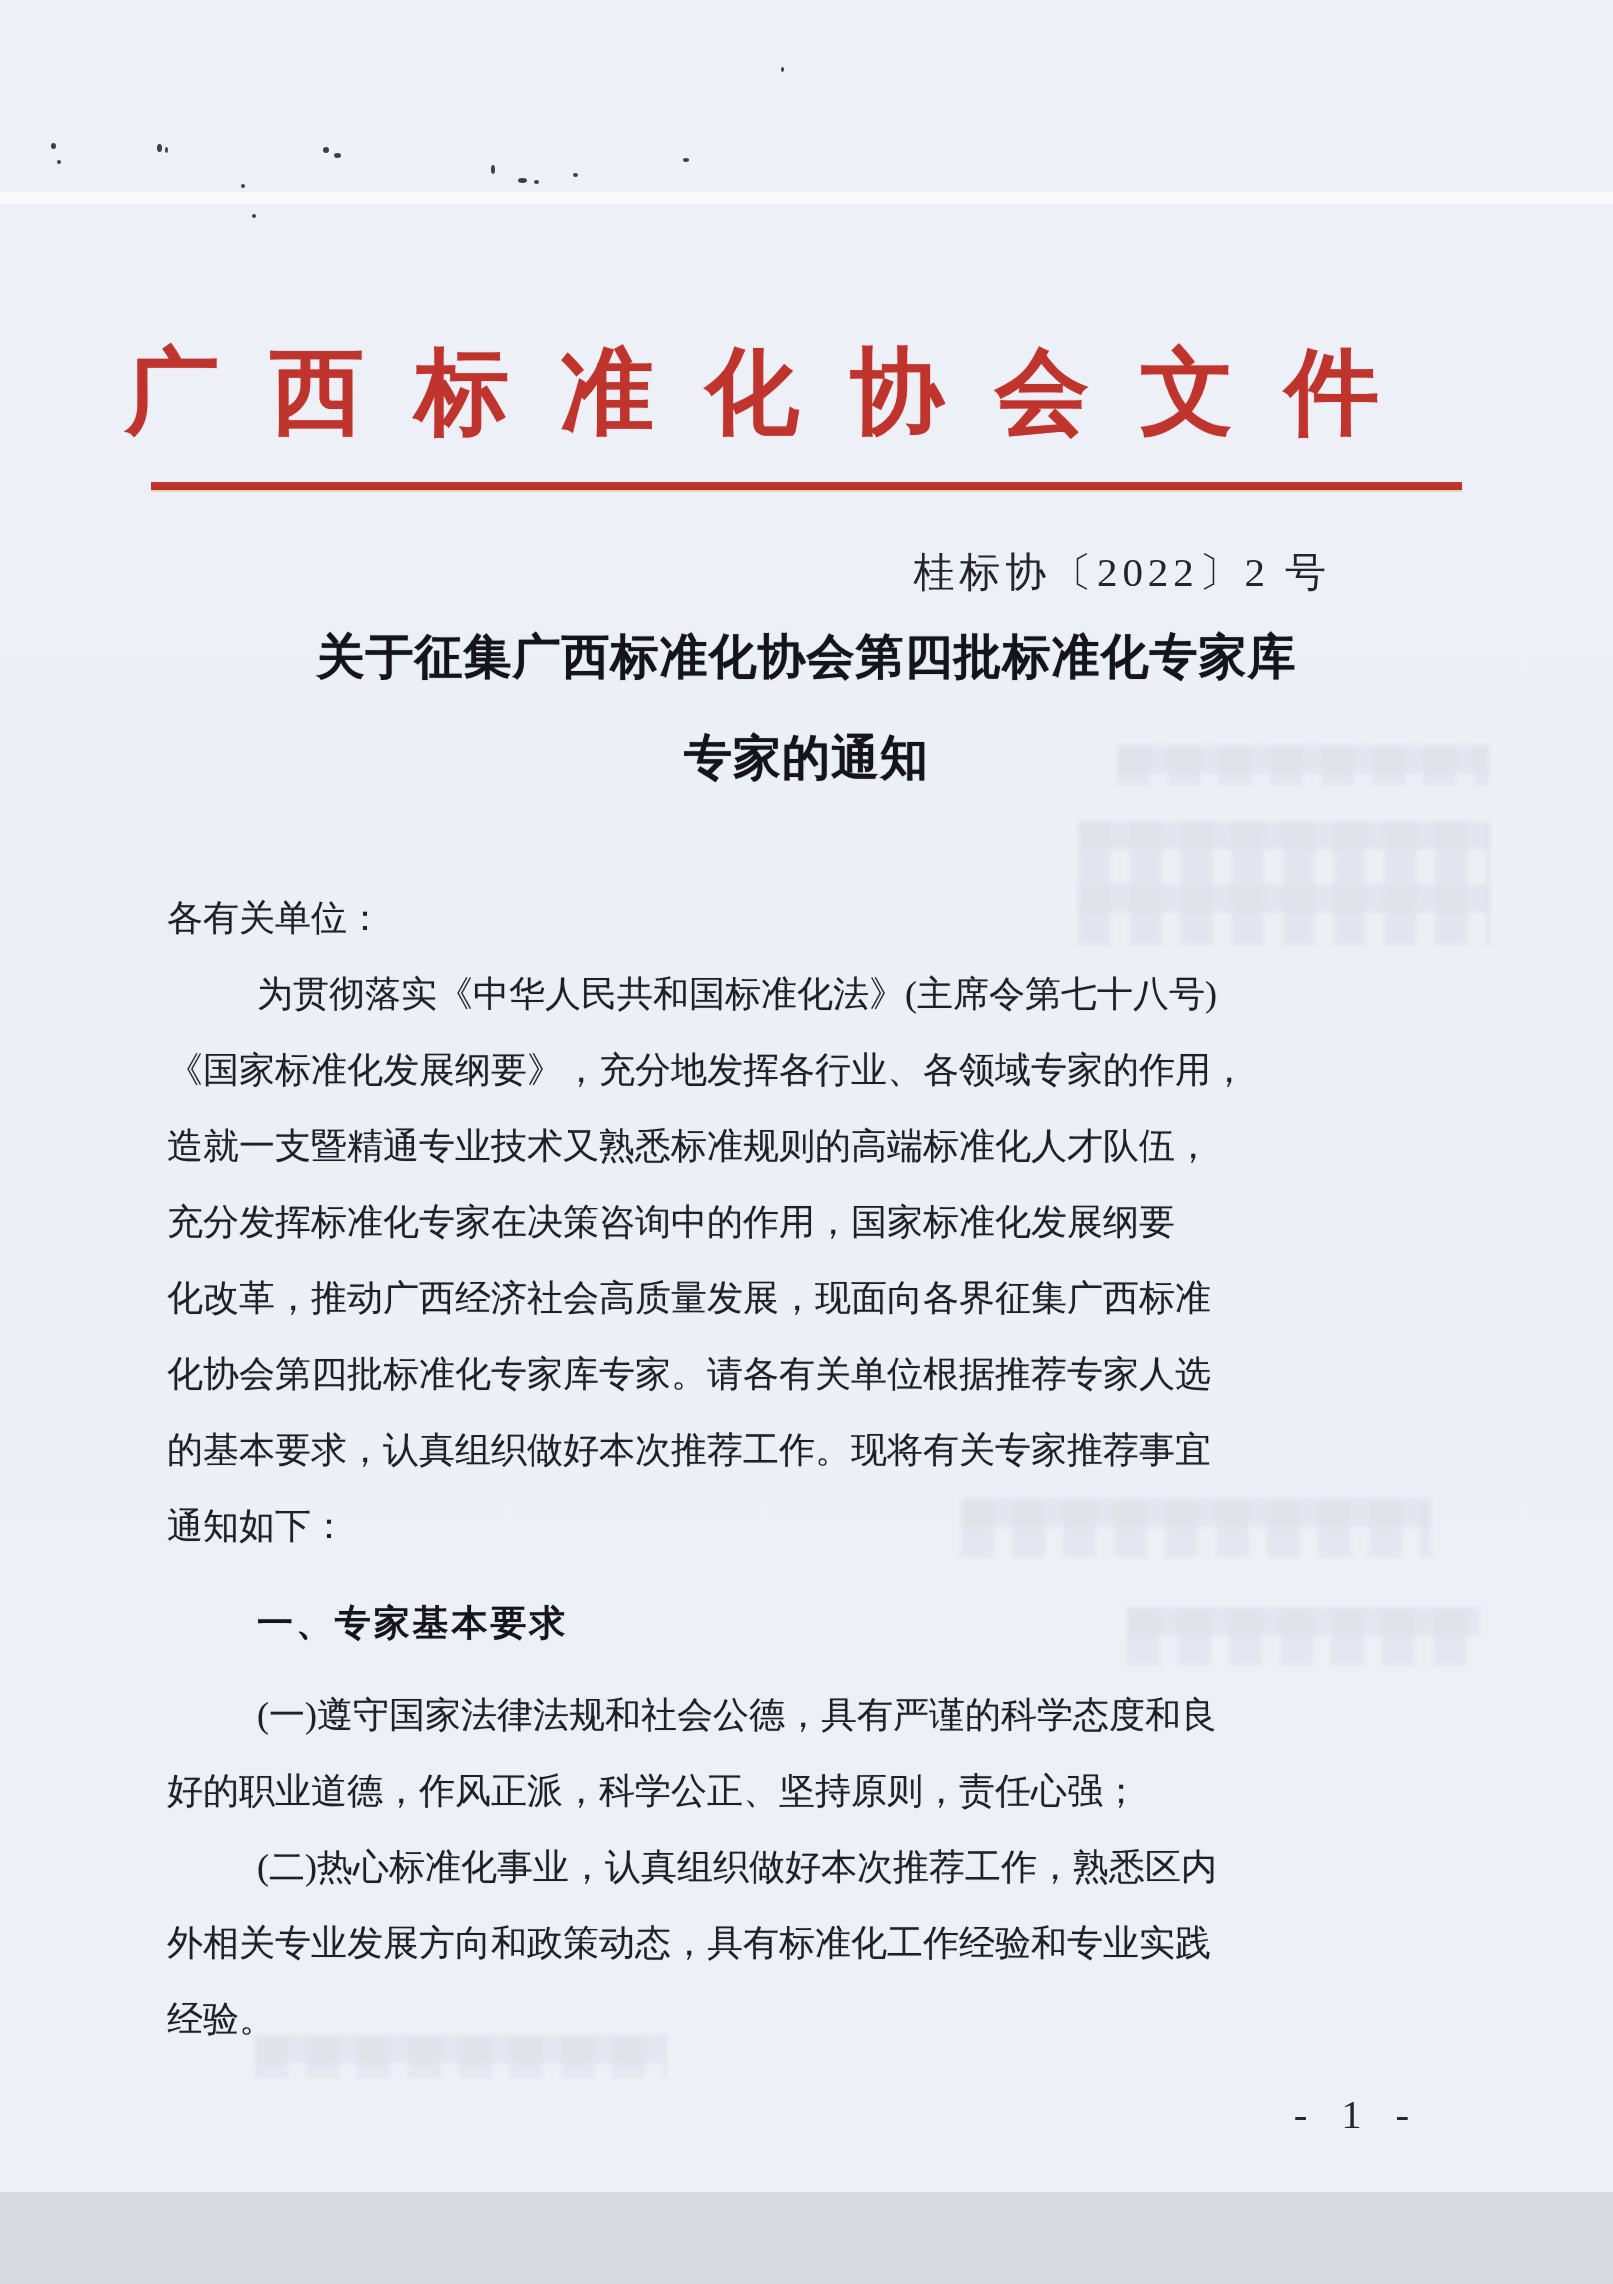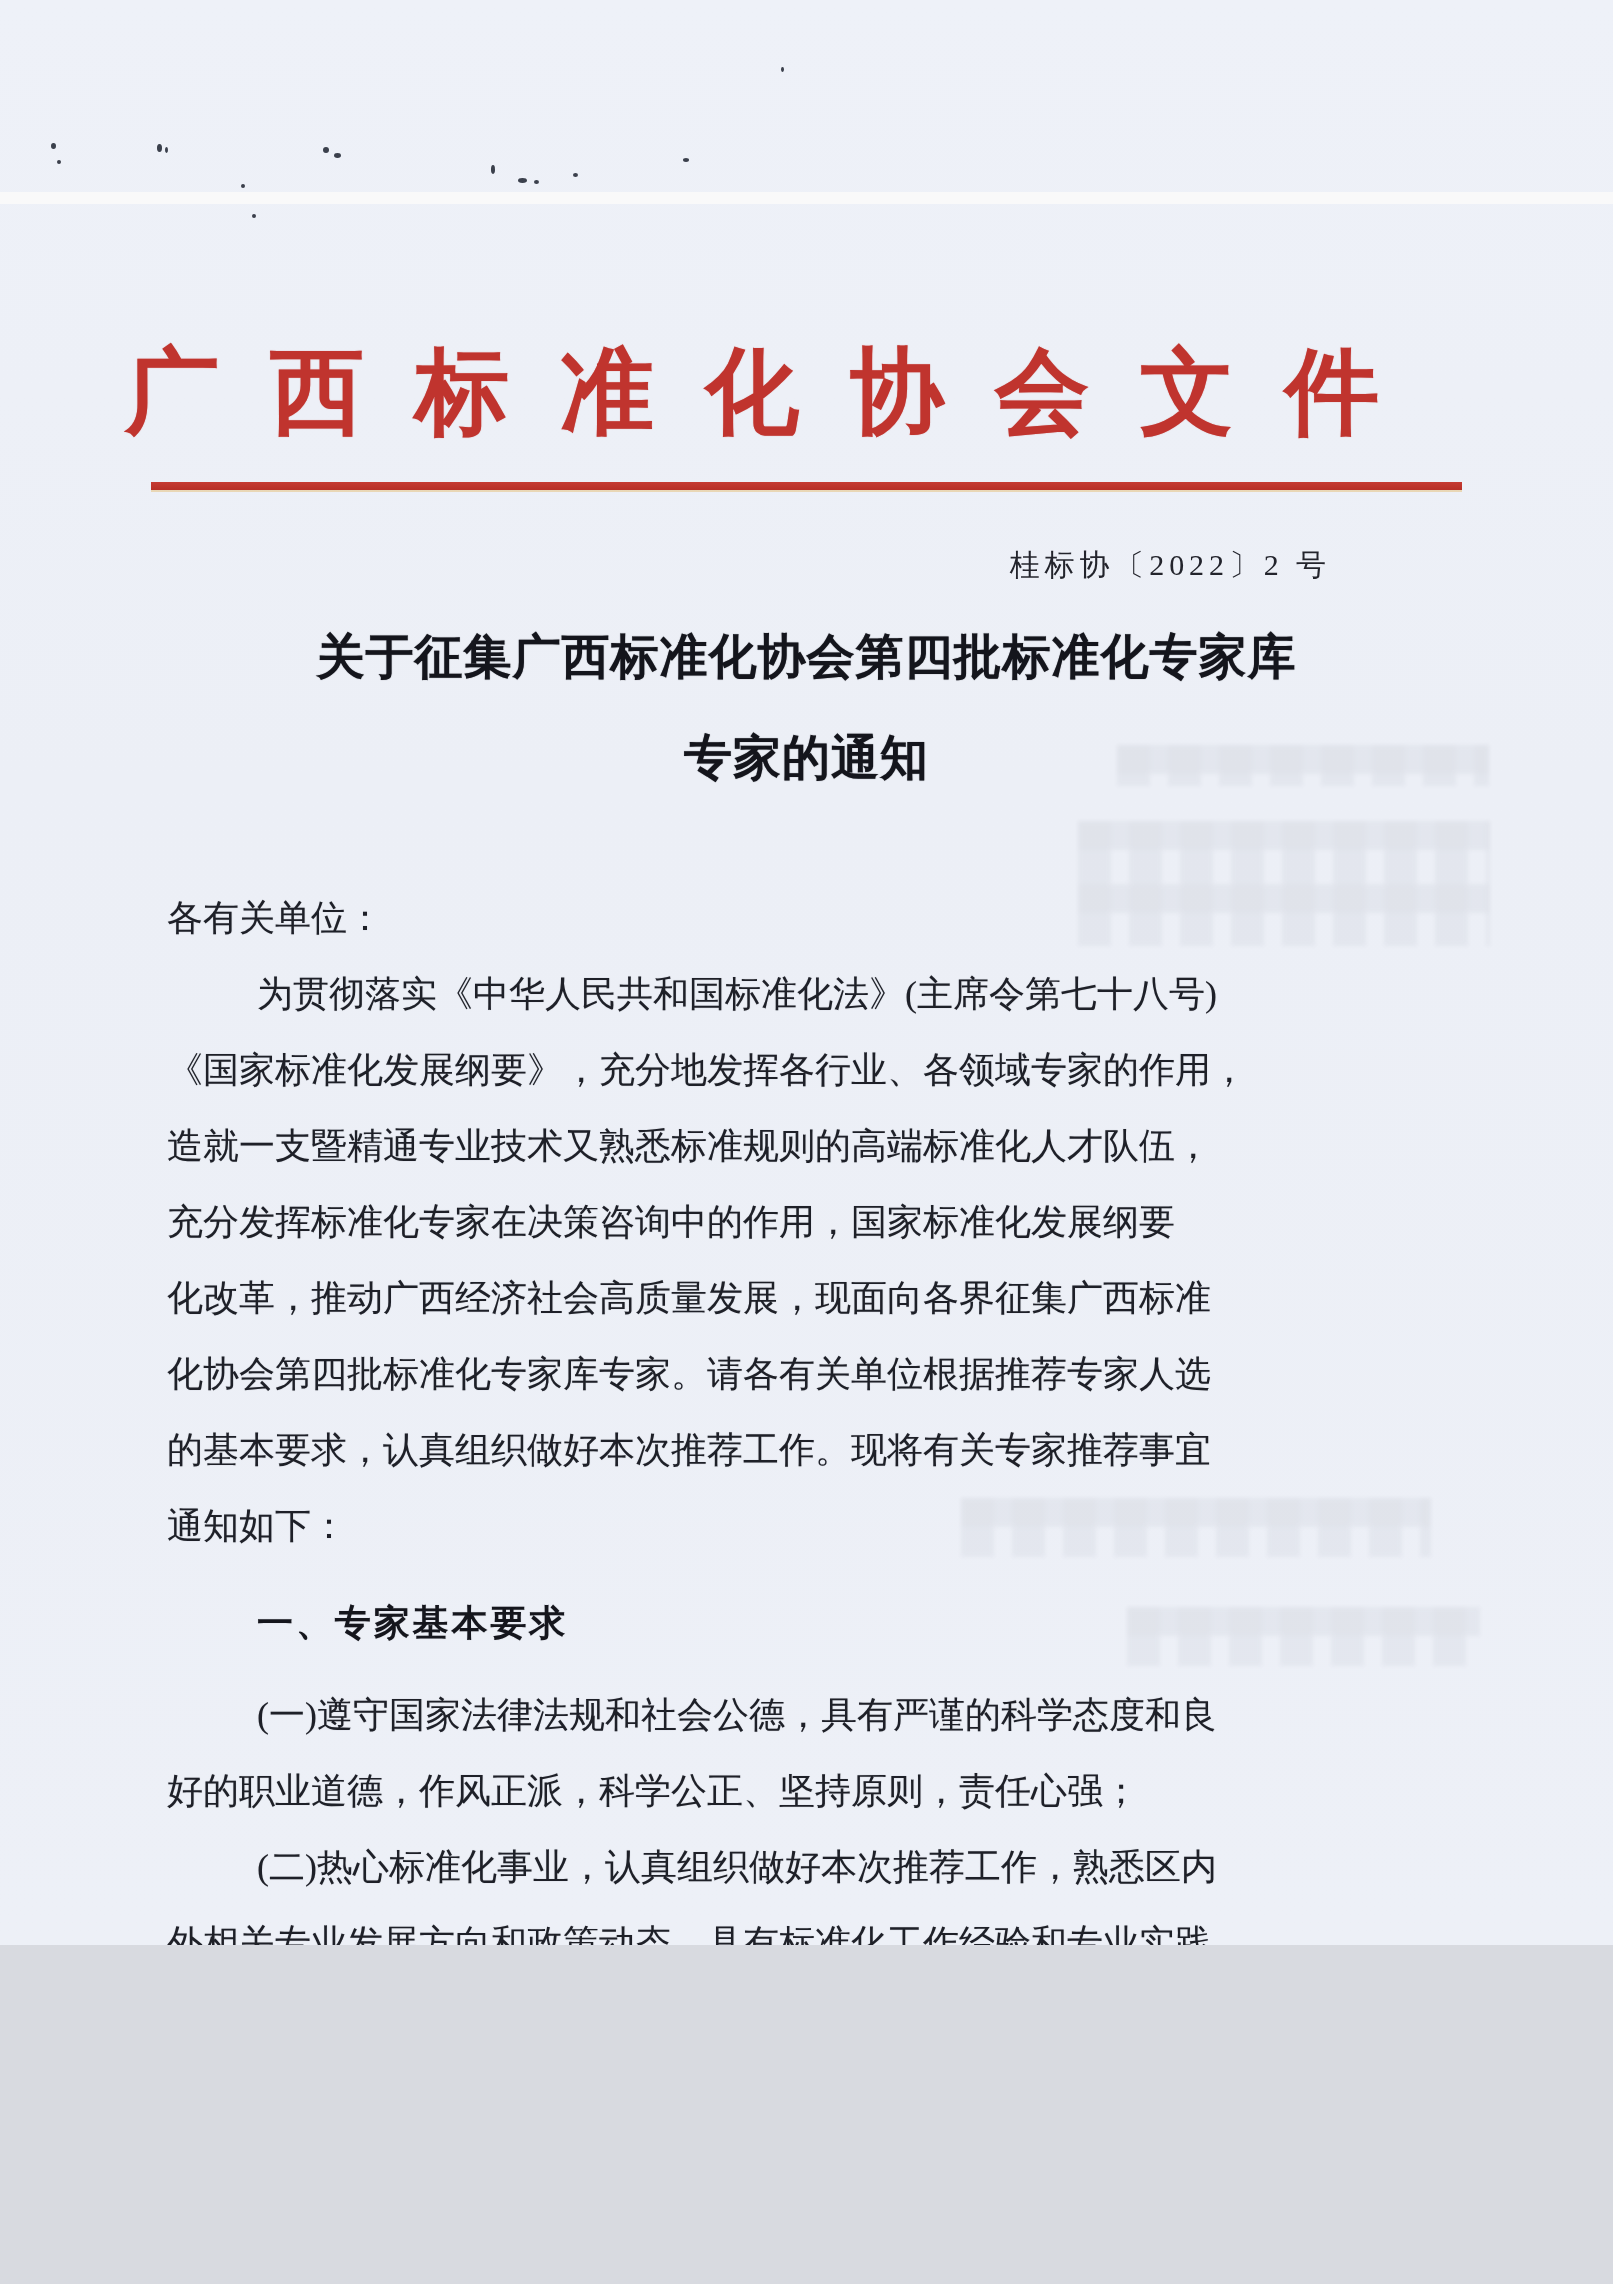--- a/index.html
+++ b/index.html
@@ -1,18 +1,18 @@
 <!DOCTYPE html>
 <html><head>
 <meta charset="utf-8">
 <style>
   html,body { margin:0; padding:0; background:#d8dae0; }
   .page {
     position:relative;
-    width:1613px; height:1945px;
+    width:1613px; height:2192px;
     margin:0 auto;
     background:linear-gradient(180deg,#eef1f8 0%,#ecEFf6 40%,#edf0f7 100%);
     background-color:#edf0f7;
     overflow:hidden;
     font-family:"Liberation Serif", serif;
     color:#20222b;
   }
   .scan-band {
     position:absolute; top:192px; left:0; width:100%; height:11.8px;
     background:rgba(255,253,251,0.65);
@@ -26,21 +26,21 @@
     color:#c0342e;
     text-shadow:0 0 1px rgba(192,52,46,0.55);
   }
   .red-rule {
     position:absolute; top:482px; left:151px; width:1311px; height:7.8px;
     background:linear-gradient(180deg,#c53a33 0%,#b72e26 100%);
     box-shadow:0 2px 0 rgba(226,170,60,0.35);
   }
   .doc-number {
     position:absolute; top:545px; right:282px;
-    font-size:30px; letter-spacing:4.9px;
+    font-size:41px; letter-spacing:4.9px;
     color:#23242c; white-space:nowrap;
   }
   .title {
     position:absolute; top:606px; left:0; width:100%;
     text-align:center;
     font-size:48px; line-height:101px; letter-spacing:1px;
     font-weight:900; color:#14151c;
     text-shadow:0 0 1px rgba(20,21,28,0.6);
   }
   .body-block {

